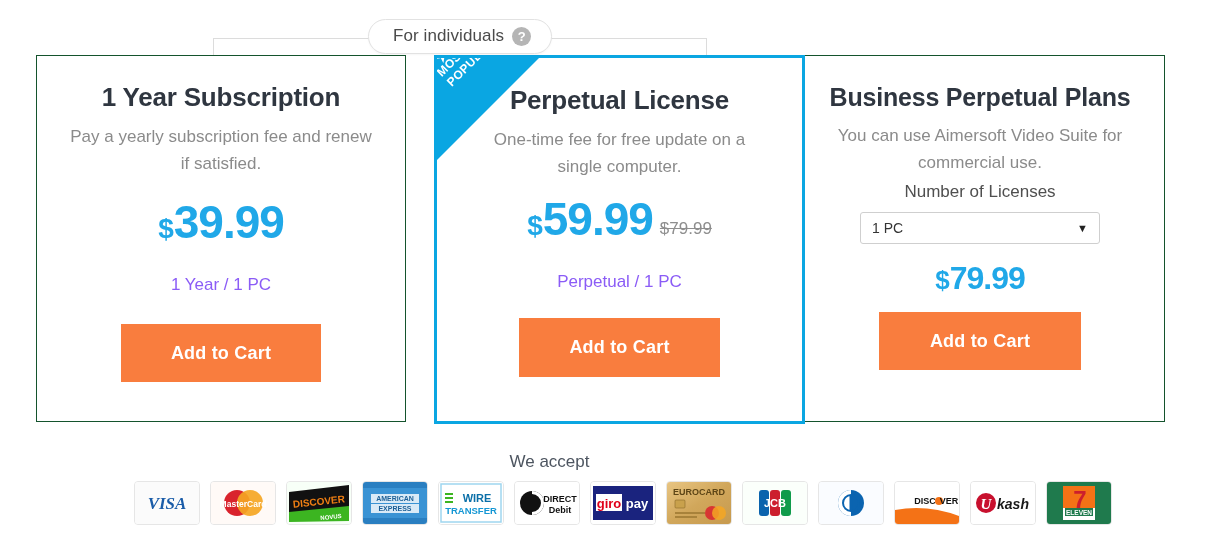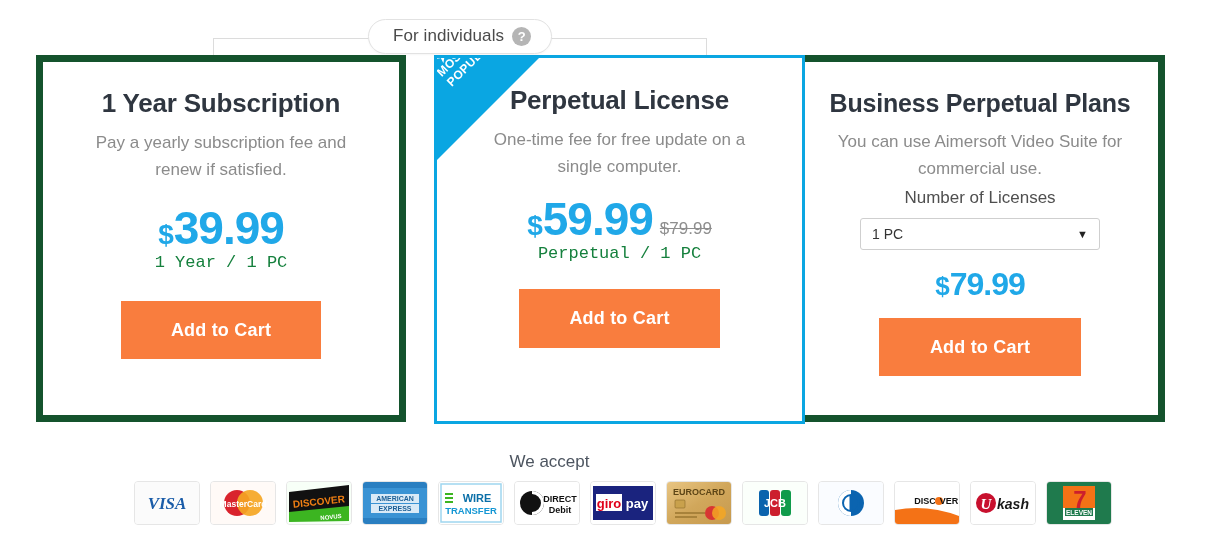--- a/index.html
+++ b/index.html
@@ -61,21 +61,21 @@
 
   
   .cards { position: absolute; left: 0; top: 0; width: 1221px; height: 440px; }
 
   .card {
     position: absolute;
     top: 55px;
     width: 370px;
     height: 367px;
     background: #ffffff;
-    border: 7px solid #14532d;
+    border: 1px solid #14532d;
     text-align: center;
     z-index: 2;
   }
   .card.c1 { left: 36px; }
   .card.c3 { left: 795px; }
   .card.featured {
     left: 434px;
     top: 55px;
     width: 371px;
     height: 369px;
@@ -131,23 +131,22 @@
     align-self: flex-end;
     padding-bottom: 3px;
   }
   .featured .price-row { margin-top: 16px; }
   .c3 .price-row { margin-top: 18px; }
   .c3 .price-cur { font-size: 26px; }
   .c3 .price-val { font-size: 32px; }
 
   .price-note {
     font-size: 17px;
-    color: #15803d;
-    margin-top: 2px;
-    font-family: Liberation Mono, monospace;
+    color: #8b5cf6;
+    margin-top: 30px;
   }
 
   .cart-btn {
     display: block;
     background: #f97d3e;
     color: #ffffff;
     border: none;
     font-family: inherit;
     font-size: 18px;
     font-weight: bold;

